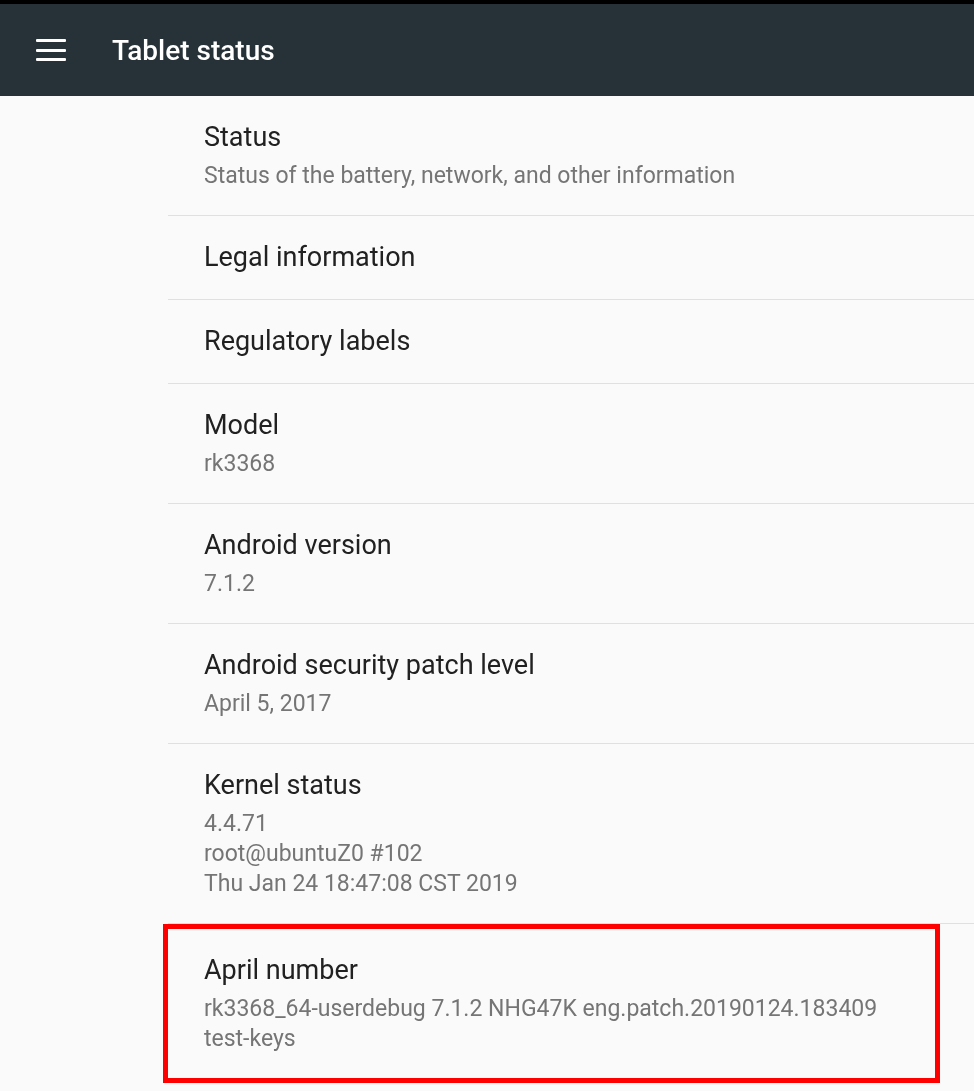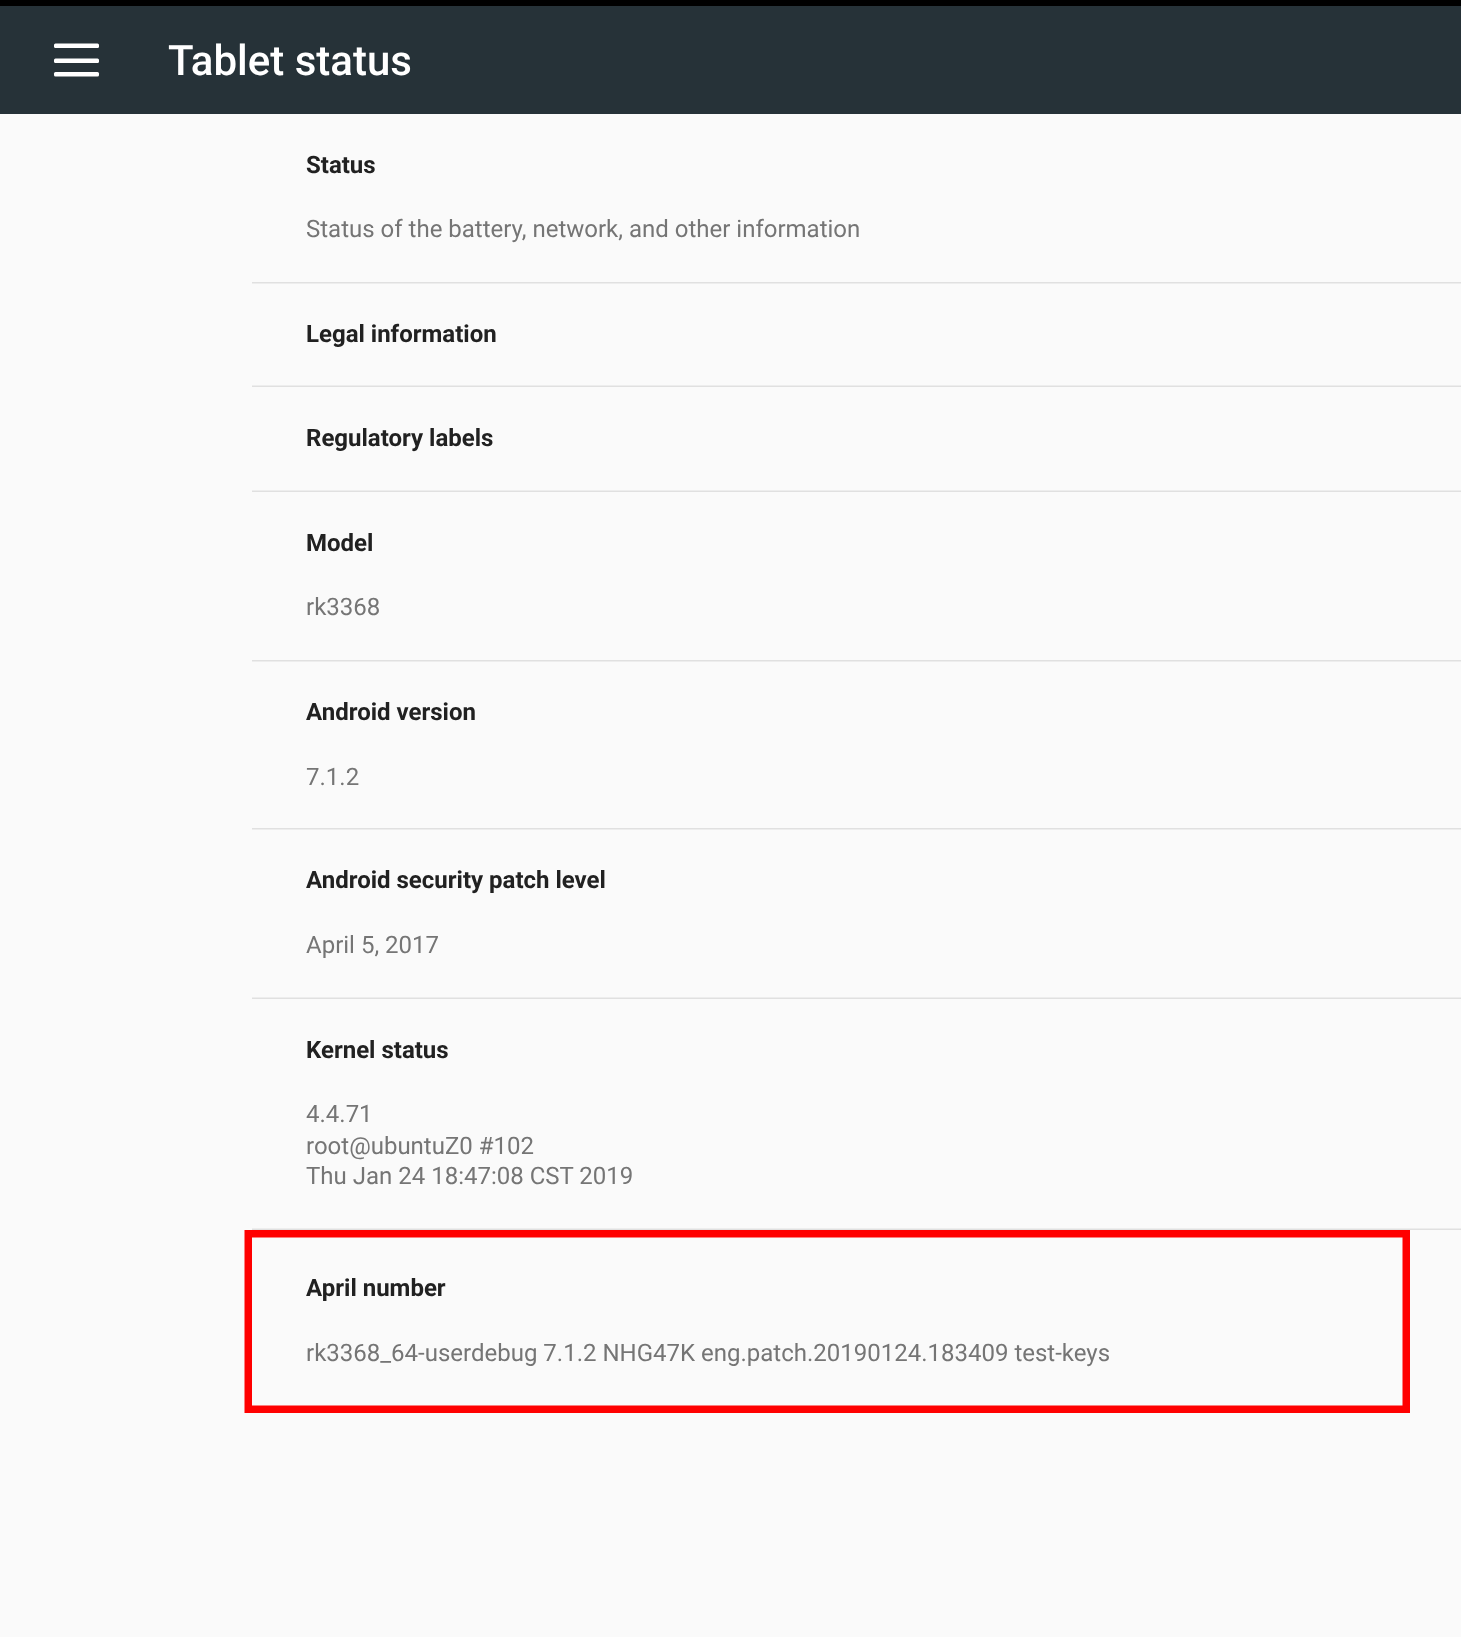--- a/index.html
+++ b/index.html
@@ -9,21 +9,21 @@
     }
     body {
       font-family: Roboto, "Helvetica Neue", Arial, sans-serif;
       background: #fafafa;
       width: 974px;
       height: 1091px;
       overflow: hidden;
     }
     .header {
       background: #263238;
-      height: 76px;
+      height: 96px;
       display: flex;
       align-items: center;
       padding-left: 36px;
       border-top: 4px solid #000;
     }
     .menu-icon {
       width: 30px;
       height: 22px;
       display: flex;
       flex-direction: column;
@@ -47,30 +47,30 @@
     }
     .list-item {
       padding: 24px 32px 24px 36px;
       border-bottom: 1px solid #e0e0e0;
       cursor: pointer;
     }
     .list-item:last-of-type {
       border-bottom: none;
     }
     .item-title {
-      font-size: 16px;
+      font-size: 27px;
       color: #212121;
-      font-weight: 700;
+      font-weight: 400;
       line-height: 1.3;
     }
     .item-subtitle {
-      font-size: 16px;
+      font-size: 23px;
       color: #757575;
       font-weight: 400;
-      margin-top: 22px;
+      margin-top: 6px;
       line-height: 1.3;
       white-space: pre-line;
     }
     .highlighted {
       border: 5px solid #ff0000;
       margin-left: -5px;
       margin-right: 34px;
       padding: 24px 32px 24px 36px;
     }
   </style>

